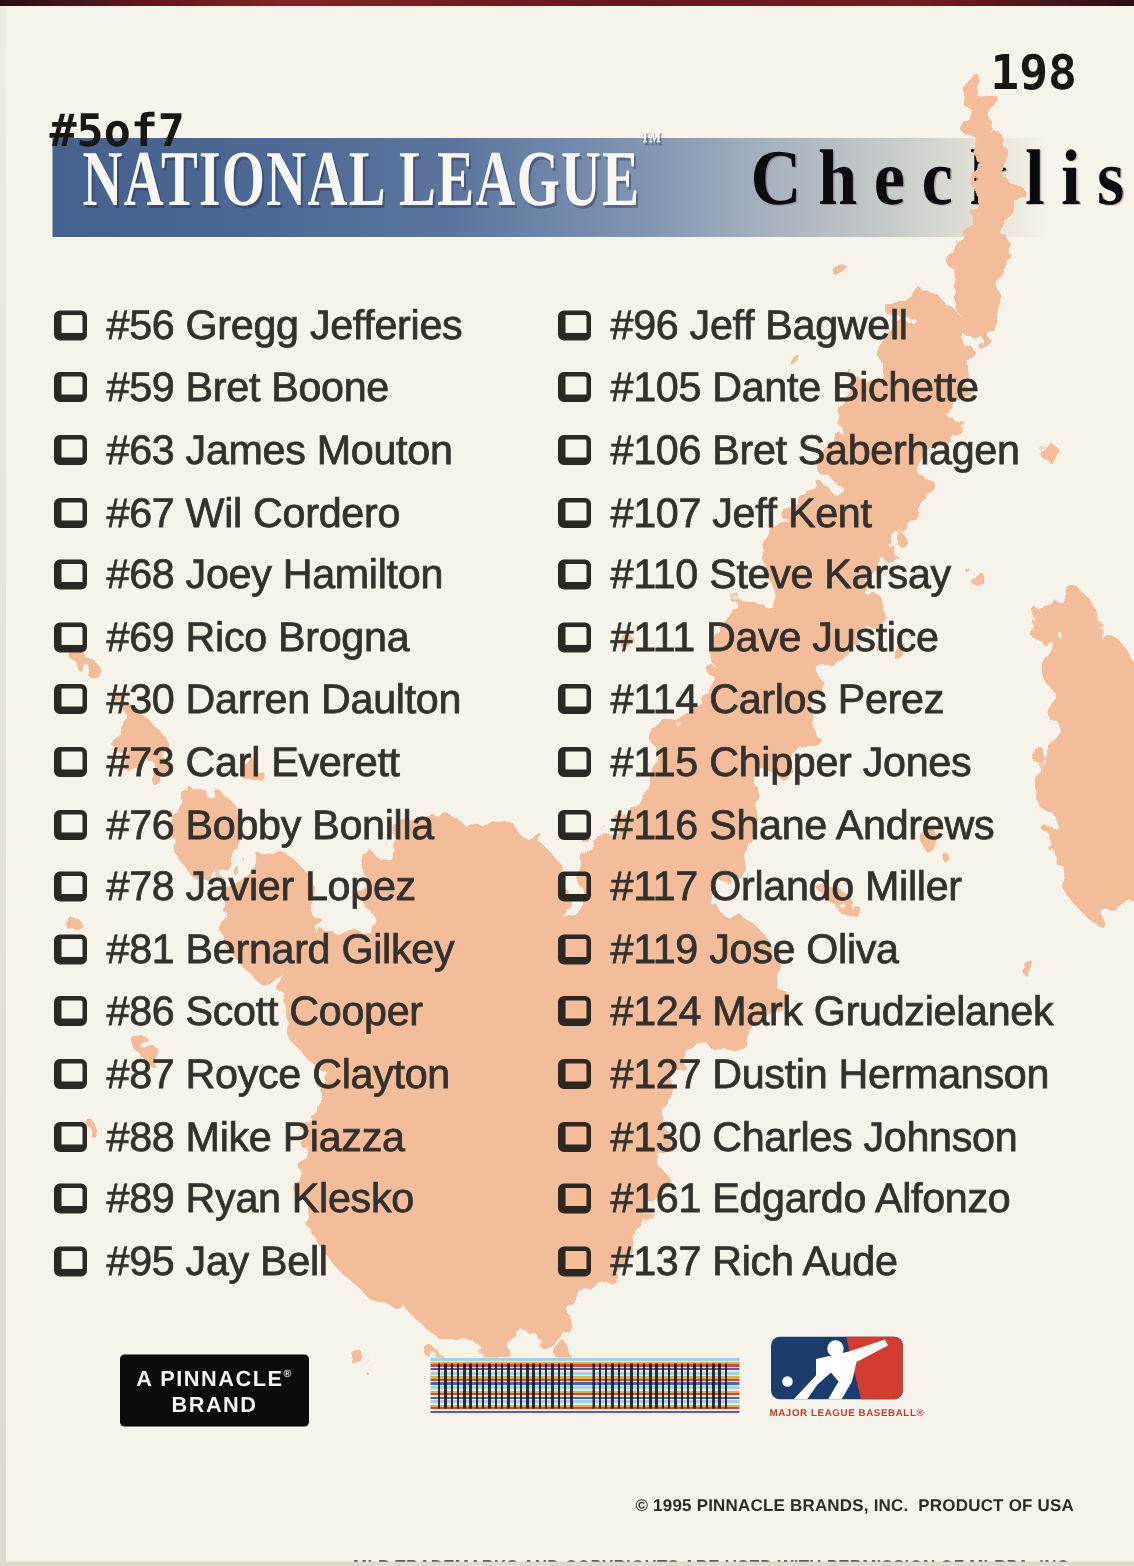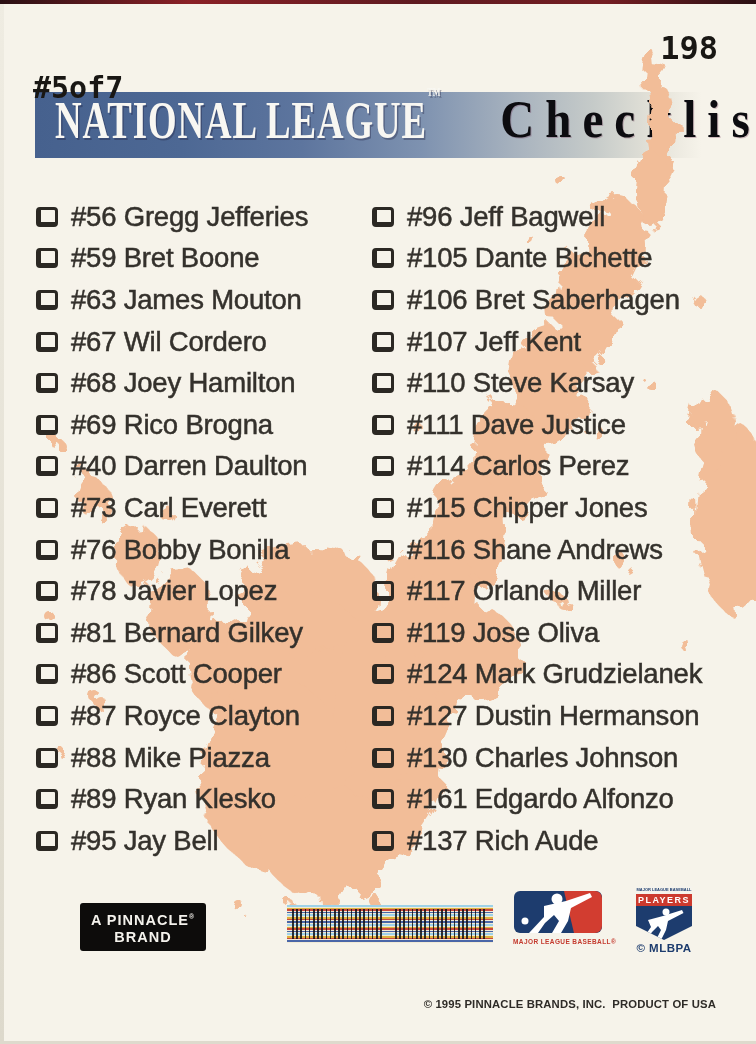--- a/index.html
+++ b/index.html
@@ -211,21 +211,21 @@
     <div class="item">
         <span class="cb"></span>
         <span class="lbl">#68 Joey Hamilton</span>
       </div>
     <div class="item">
         <span class="cb"></span>
         <span class="lbl">#69 Rico Brogna</span>
       </div>
     <div class="item">
         <span class="cb"></span>
-        <span class="lbl">#40 Darren Daulton</span>
+        <span class="lbl">#30 Darren Daulton</span>
       </div>
     <div class="item">
         <span class="cb"></span>
         <span class="lbl">#73 Carl Everett</span>
       </div>
     <div class="item">
         <span class="cb"></span>
         <span class="lbl">#76 Bobby Bonilla</span>
       </div>
     <div class="item">
@@ -339,31 +339,18 @@
     <svg width="88" height="42" viewBox="0 0 88 42">
       <rect x="0" y="0" width="88" height="42" rx="6" fill="#1d3c6e"></rect>
       <path d="M50,0 H81 a7,7 0 0 1 7,7 V35 a7,7 0 0 1 -7,7 H60 Z" fill="#d23d30"></path>
       <circle cx="43" cy="8" r="5.5" fill="#fff"></circle>
       <path d="M30,15 L52,10 L76,2 L78,6 L57,17 L54,30 L47,42 H38 L45,30 L40,24 L31,32 L24,42 H15 L30,26 Z" fill="#fff"></path>
       <circle cx="11" cy="30" r="3.5" fill="#fff"></circle>
     </svg>
     <div class="mlb-caption">MAJOR LEAGUE BASEBALL®</div>
   </div>
 
-  <div class="mlbpa">
-    <div class="shield">
-      <div class="shield-top">MAJOR LEAGUE BASEBALL</div>
-      <div class="shield-band">PLAYERS</div>
-      <div class="shield-body">
-        <svg width="56" height="34" viewBox="0 0 56 34">
-          <circle cx="30" cy="6" r="3.5" fill="#fff"></circle>
-          <path d="M12,14 L27,10 L46,4 L47.5,7 L32,15 L30,24 L25,34 H20 L25,24 L22,20 L16,26 L11,34 H6 L15,21 Z" fill="#fff"></path>
-        </svg>
-      </div>
-    </div>
-    <div class="mlbpa-caption">© MLBPA</div>
-  </div>
 
   <div class="copyright">
     <div>© 1995 PINNACLE BRANDS, INC.  PRODUCT OF USA</div>
     <div>MLB TRADEMARKS AND COPYRIGHTS ARE USED WITH PERMISSION OF MLBPA, INC.</div>
   </div>
 </div>
 
 </body></html>

